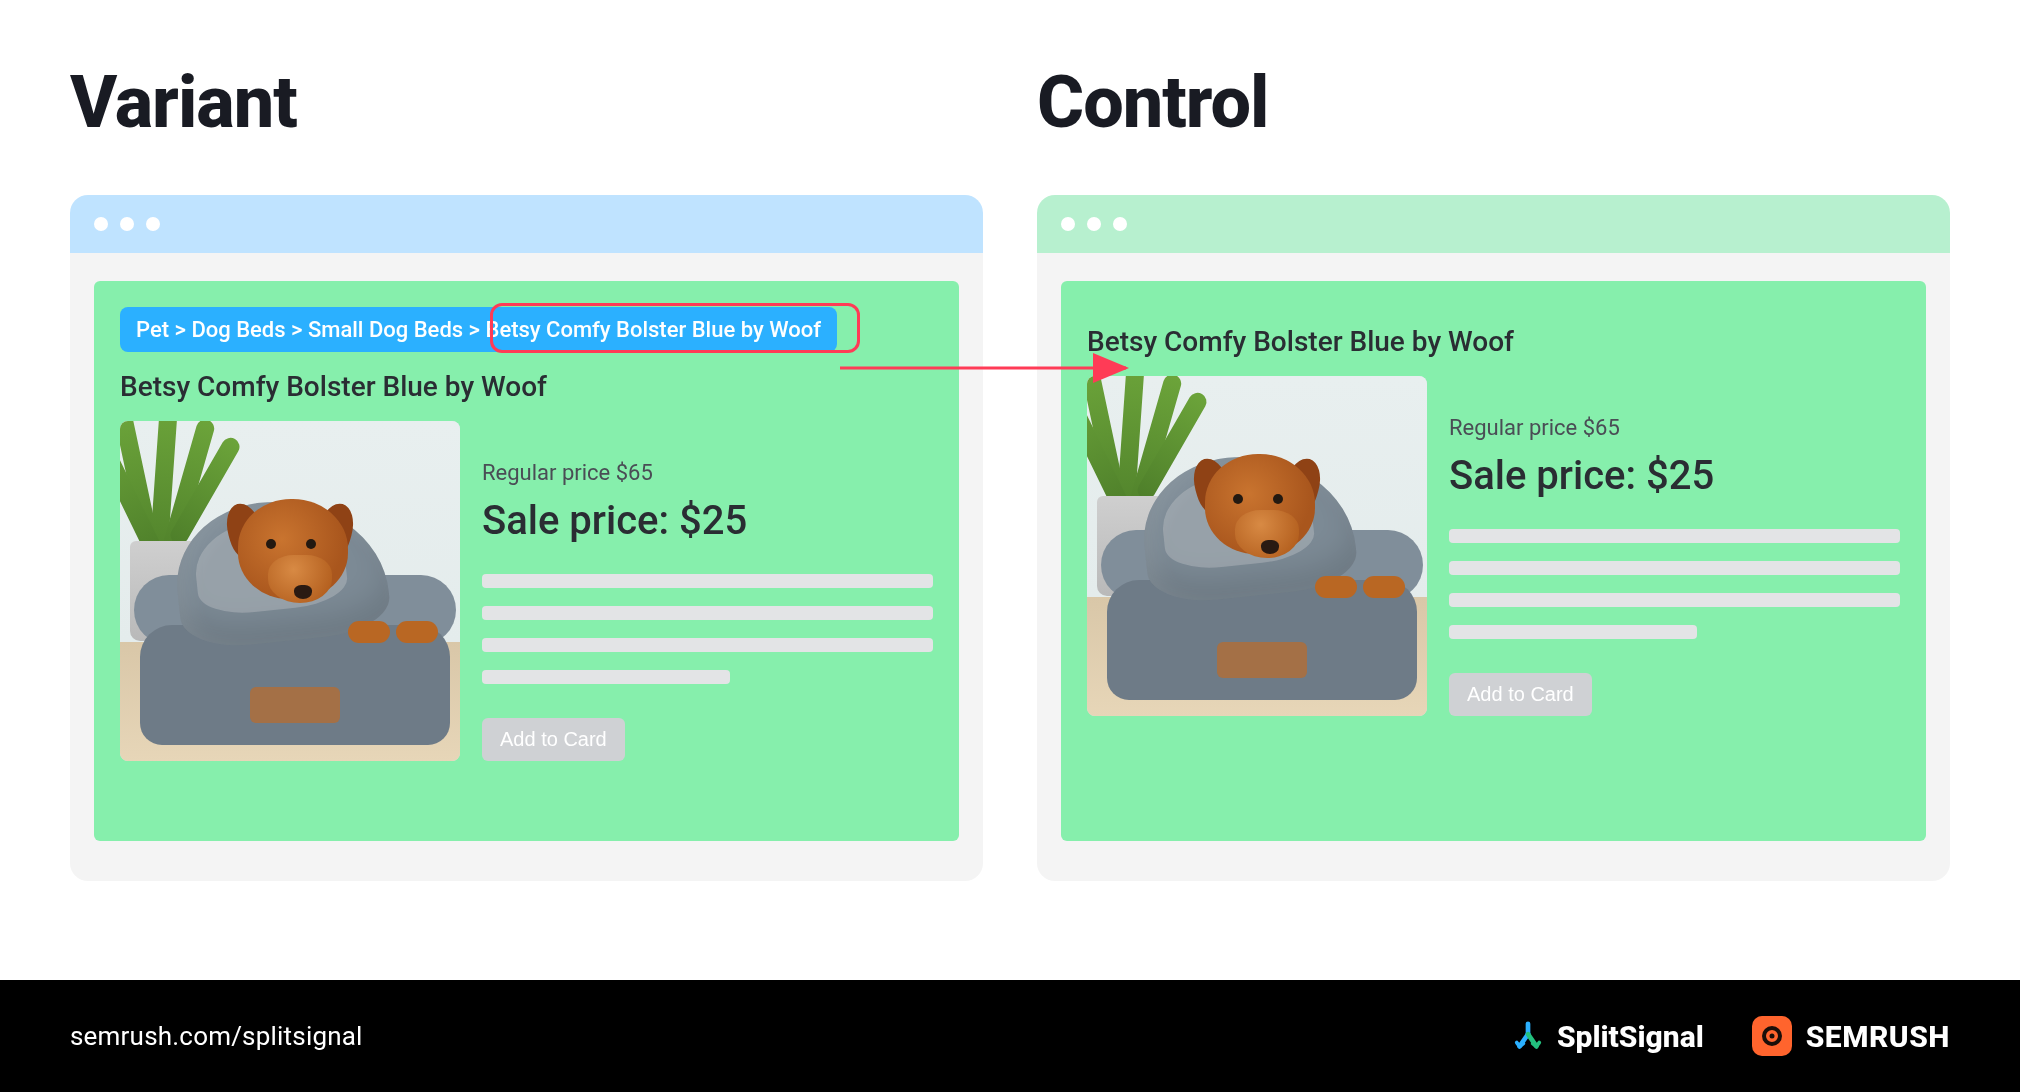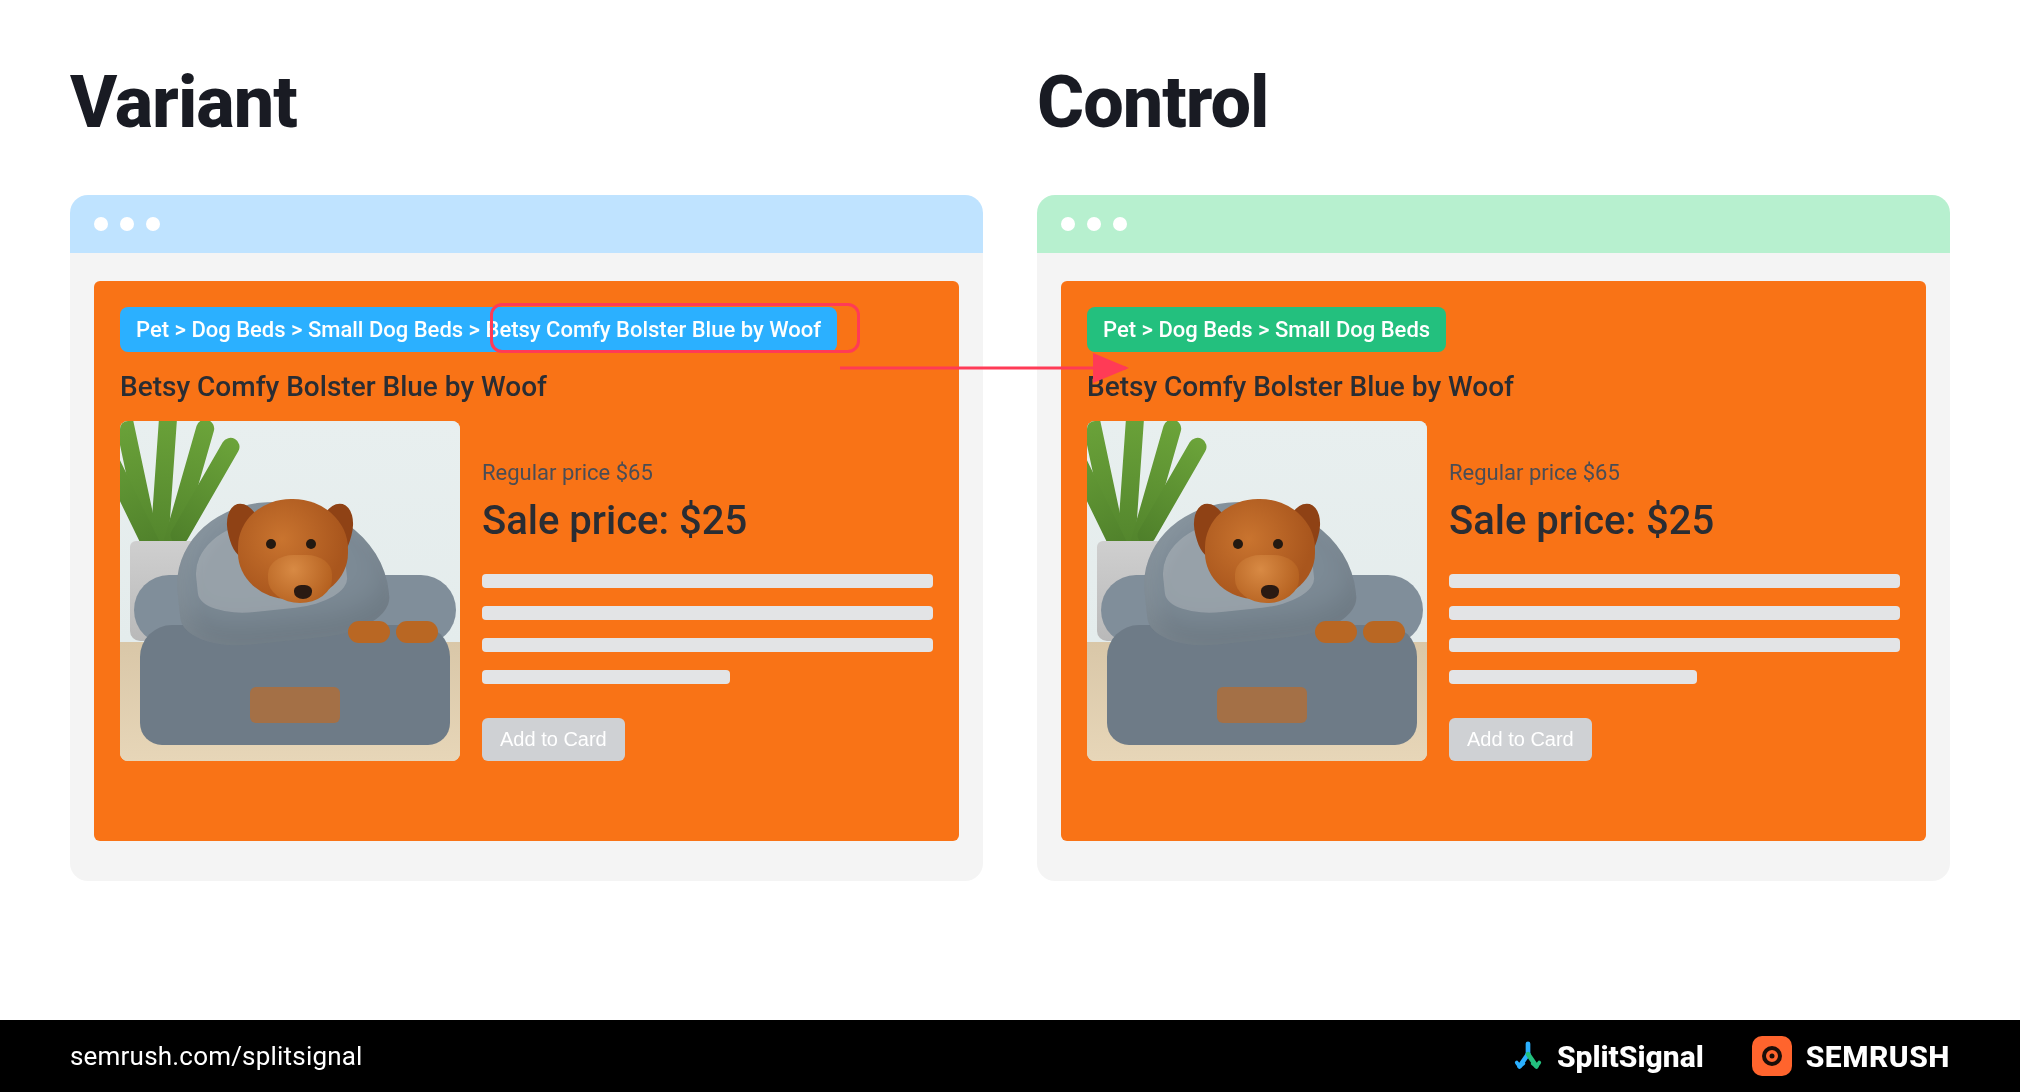--- a/index.html
+++ b/index.html
@@ -51,21 +51,21 @@
     width: 14px; height: 14px; border-radius: 50%;
     background: #ffffff;
   }
   .browser-body {
     background: #f4f4f4;
     padding: 28px 24px 40px 24px;
     border-radius: 0 0 18px 18px;
     min-height: 620px;
   }
   .page {
-    background: #f97316;
+    background: #86efac;
     border-radius: 6px;
     padding: 26px 26px 30px 26px;
     min-height: 560px;
   }
 
   .crumb-wrap { display: inline-block; position: relative; }
   .breadcrumb {
     display: inline-block;
     font-size: 22px;
     font-weight: 500;
@@ -264,21 +264,21 @@
     height: 60px;
     pointer-events: none;
   }
 
   
   .footer {
     position: absolute;
     left: 0; right: 0; bottom: 0;
     background: #000000;
     color: #ffffff;
-    height: 72px;
+    height: 112px;
     display: flex;
     align-items: center;
     padding: 0 70px;
     justify-content: space-between;
   }
   .footer-left { font-size: 26px; letter-spacing: .2px; }
   .footer-right { display: flex; align-items: center; gap: 48px; }
   .brand { display: flex; align-items: center; gap: 14px; font-weight: 800; font-size: 30px; }
   .brand.small { font-size: 30px; }
   .ss-icon { width: 30px; height: 30px; position: relative; }
@@ -365,21 +365,20 @@
       <div class="panel-title">Control</div>
 
       <div class="browser">
         <div class="browser-topbar control">
           <span class="dot"></span>
           <span class="dot"></span>
           <span class="dot"></span>
         </div>
         <div class="browser-body">
           <div class="page">
-            <span class="breadcrumb control">Pet &gt; Dog Beds &gt; Small Dog Beds</span>
 
             <div class="product-title">Betsy Comfy Bolster Blue by Woof</div>
 
             <div class="product-row">
               <div class="product-image">
                 <div class="photo-scene">
                   <div class="plant">
                     <div class="leaf l1"></div>
                       <div class="leaf l2"></div>
                       <div class="leaf l3"></div>

